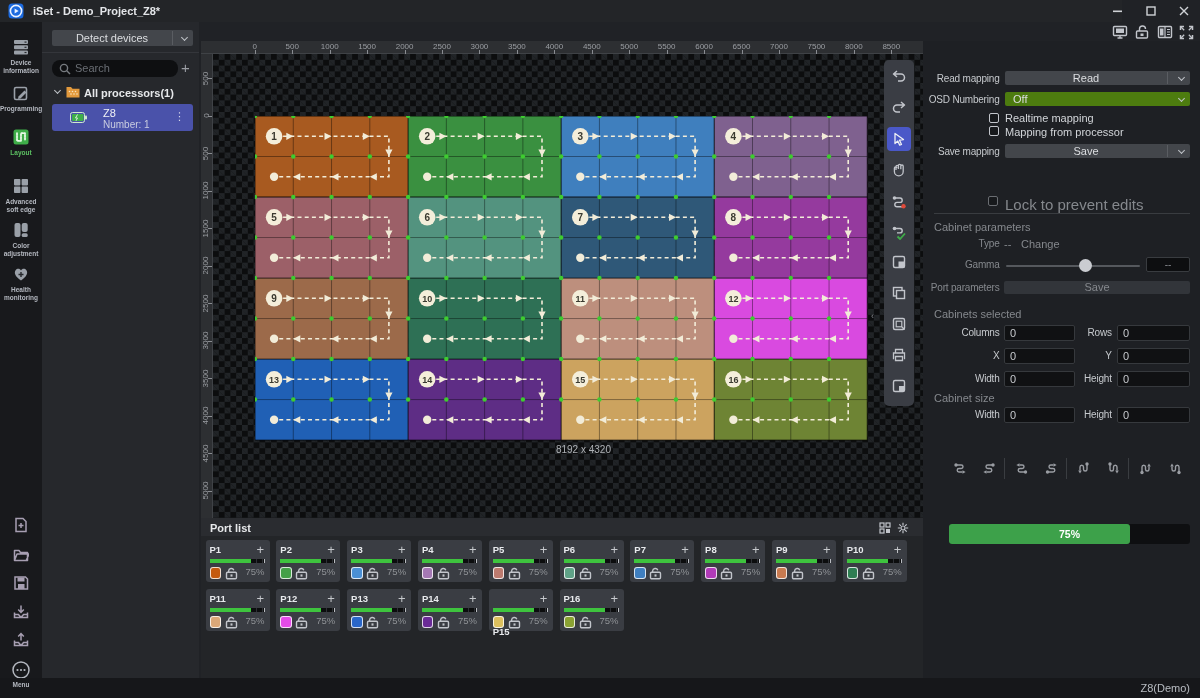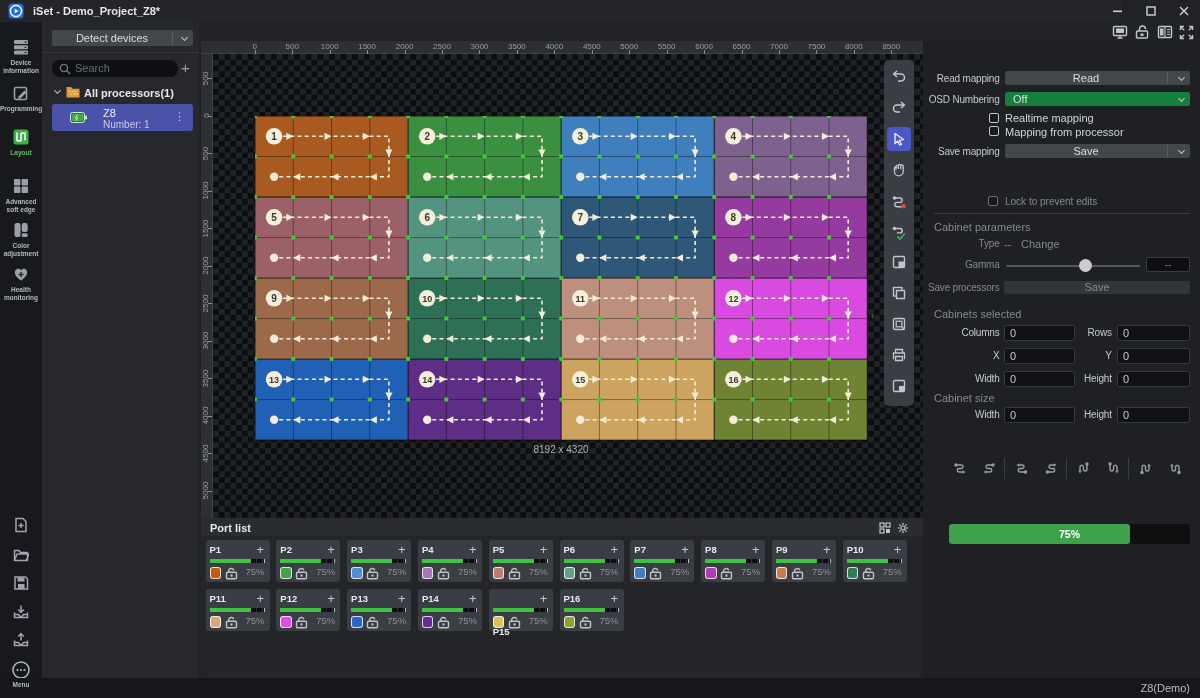--- a/index.html
+++ b/index.html
@@ -578,21 +578,21 @@
     <path d="M535.8 263.3 l-7 -3.6 v7.2 Z" fill="#f2ecd8"></path>
     <path d="M574.0 263.3 l-7 -3.6 v7.2 Z" fill="#f2ecd8"></path>
     <path d="M593.2 283.6 l-3.6 -7 h7.2 Z" fill="#f2ecd8"></path>
     <path d="M497.5 303.8 l7 -3.6 v7.2 Z" fill="#f2ecd8"></path>
     <path d="M535.8 303.8 l7 -3.6 v7.2 Z" fill="#f2ecd8"></path>
     <path d="M574.0 303.8 l7 -3.6 v7.2 Z" fill="#f2ecd8"></path>
     <circle cx="478.4" cy="303.8" r="4.2" fill="#f2ecd8"></circle>
     <circle cx="478.4" cy="263.3" r="8.3" fill="#f4eeda"></circle>
     <text x="478.4" y="266.7" font-size="9" font-weight="bold" fill="#3a3a30" text-anchor="middle" font-family="Liberation Sans,sans-serif">16</text>
   </svg>
-<div class="abs" style="left:511px;top:444px;width:100px;text-align:center;font-size:10px;color:#aeb1b5">8192 x 4320</div>
+<div class="abs" style="left:511px;top:444px;width:100px;text-align:right;font-size:10px;color:#aeb1b5">8192 x 4320</div>
 <div class="abs" style="left:884px;top:60px;width:30px;height:346px;background:#3a3d44;border-radius:5px"></div>
 <svg width="16" height="16" viewBox="0 0 16 16" style="position:absolute;left:891px;top:68px">
     <path d="M6 3 L2.5 6 L6 9 M2.5 6 H10 a3.5 3.5 0 0 1 0 7 H7" fill="none" stroke="#c2c5cb" stroke-width="1.5" stroke-linejoin="round"></path>
   </svg>
 <svg width="16" height="16" viewBox="0 0 16 16" style="position:absolute;left:891px;top:99px">
     <path d="M10 3 L13.5 6 L10 9 M13.5 6 H6 a3.5 3.5 0 0 0 0 7 H9" fill="none" stroke="#c2c5cb" stroke-width="1.5" stroke-linejoin="round"></path>
   </svg>
 <div class="abs" style="left:887px;top:127px;width:24px;height:24px;background:#4a58c8;border-radius:4px"></div>
 <svg width="16" height="16" viewBox="0 0 16 16" style="position:absolute;left:891px;top:131px">
     <path d="M4 2.5 L12.5 8.5 L8.5 9.2 L10.5 13.5 L8.7 14.2 L6.8 10 L4 12.5 Z" fill="none" stroke="#eef0f4" stroke-width="1.3" stroke-linejoin="round"></path>
@@ -901,46 +901,46 @@
   </svg>
 <div class="abs" style="left:597.5px;top:615px;width:21px;text-align:right;font-size:9.5px;color:#8f9296">75%</div>
 <div class="abs rightpanel" id="rp">
 <div class="rlabel " style="left:-73.5px;top:31.5px;width:150px">Read mapping</div>
 <div class="btn" style="left:82px;top:30px;width:185px;height:14px;line-height:14px">
       <span style="position:absolute;left:0;width:162px;text-align:center">Read</span>
       <span style="position:absolute;left:162px;top:1px;width:1px;height:12px;background:#5a5d62"></span>
       <span class="vchev" style="position:absolute;right:6px;top:3.5px"></span>
     </div>
 <div class="rlabel " style="left:-73.5px;top:52.5px;width:150px">OSD Numbering</div>
-<div class="btn" style="left:82px;top:51px;width:185px;height:14px;line-height:14px;background:#15803d;text-align:right">
+<div class="btn" style="left:82px;top:51px;width:185px;height:14px;line-height:14px;background:#4d7c0f;text-align:right">
       <span style="position:absolute;left:8px">Off</span>
       <span class="vchev" style="position:absolute;right:6px;top:3.5px"></span>
     </div>
 <div class="abs" style="left:66px;top:71.5px;width:10px;height:10px;border:1.6px solid #c2c5cb;border-radius:2px;background:#17191c"></div>
 <div class="abs" style="left:82px;top:71px;font-size:11px;color:#d2d5d9">Realtime mapping</div>
 <div class="abs" style="left:66px;top:85px;width:10px;height:10px;border:1.6px solid #c2c5cb;border-radius:2px;background:#17191c"></div>
 <div class="abs" style="left:82px;top:84.5px;font-size:11px;color:#d2d5d9">Mapping from processor</div>
 <div class="rlabel " style="left:-73.5px;top:104.5px;width:150px">Save mapping</div>
 <div class="btn" style="left:82px;top:103px;width:185px;height:14px;line-height:14px">
       <span style="position:absolute;left:0;width:162px;text-align:center">Save</span>
       <span style="position:absolute;left:162px;top:1px;width:1px;height:12px;background:#5a5d62"></span>
       <span class="vchev" style="position:absolute;right:6px;top:3.5px"></span>
     </div>
 <div class="abs" style="left:65px;top:155px;width:10px;height:10px;border:1.6px solid #6a6d72;border-radius:2px;background:#17191c"></div>
-<div class="abs dim" style="left:82px;top:155px;font-size:10px;color:#85888d">Lock to prevent edits</div>
+<div class="abs dim" style="left:82px;top:155px;font-size:15px;color:#85888d">Lock to prevent edits</div>
 <div class="abs" style="left:11px;top:172px;width:256px;height:1px;background:#393c40"></div>
 <div class="abs dim" style="left:11px;top:180px;font-size:11px;color:#8f9296">Cabinet parameters</div>
 <div class="rlabel dim" style="left:-73.5px;top:197px;width:150px">Type</div>
 <div class="abs dim" style="left:81px;top:197px;font-size:11px">--</div>
 <div class="abs dim" style="left:98px;top:197px;font-size:11px">Change</div>
 <div class="rlabel dim" style="left:-73.5px;top:218px;width:150px">Gamma</div>
 <div class="abs" style="left:83px;top:223.5px;width:134px;height:2px;background:#55585d;border-radius:1px"></div>
 <div class="abs" style="left:156px;top:218px;width:13px;height:13px;background:#caccd1;border-radius:50%"></div>
 <div class="abs" style="left:223px;top:216px;width:44px;height:15px;background:#0d0e10;border:1px solid #393c40;border-radius:2px;color:#85888d;font-size:10px;text-align:center;line-height:13px">--</div>
-<div class="rlabel dim" style="left:-73.5px;top:241px;width:150px">Save processors</div>
+<div class="rlabel dim" style="left:-73.5px;top:241px;width:150px">Port parameters</div>
 <div class="btn" style="left:81px;top:239.5px;width:186px;height:13.5px;line-height:13.5px;background:#32353a;color:#85888d">Save</div>
 <div class="abs dim" style="left:11px;top:267px;font-size:11px;color:#8f9296">Cabinets selected</div>
 <div class="rlabel " style="left:-73.5px;top:285.5px;width:150px">Columns</div>
 <div class="inp" style="left:81px;top:283.5px;width:71px;height:16px;line-height:14px">0</div>
 <div class="rlabel " style="left:38.799999999999955px;top:285.5px;width:150px">Rows</div>
 <div class="inp" style="left:194px;top:283.5px;width:73px;height:16px;line-height:14px">0</div>
 <div class="rlabel " style="left:-73.5px;top:308.5px;width:150px">X</div>
 <div class="inp" style="left:81px;top:306.5px;width:71px;height:16px;line-height:14px">0</div>
 <div class="rlabel " style="left:38.799999999999955px;top:308.5px;width:150px">Y</div>
 <div class="inp" style="left:194px;top:306.5px;width:73px;height:16px;line-height:14px">0</div>

